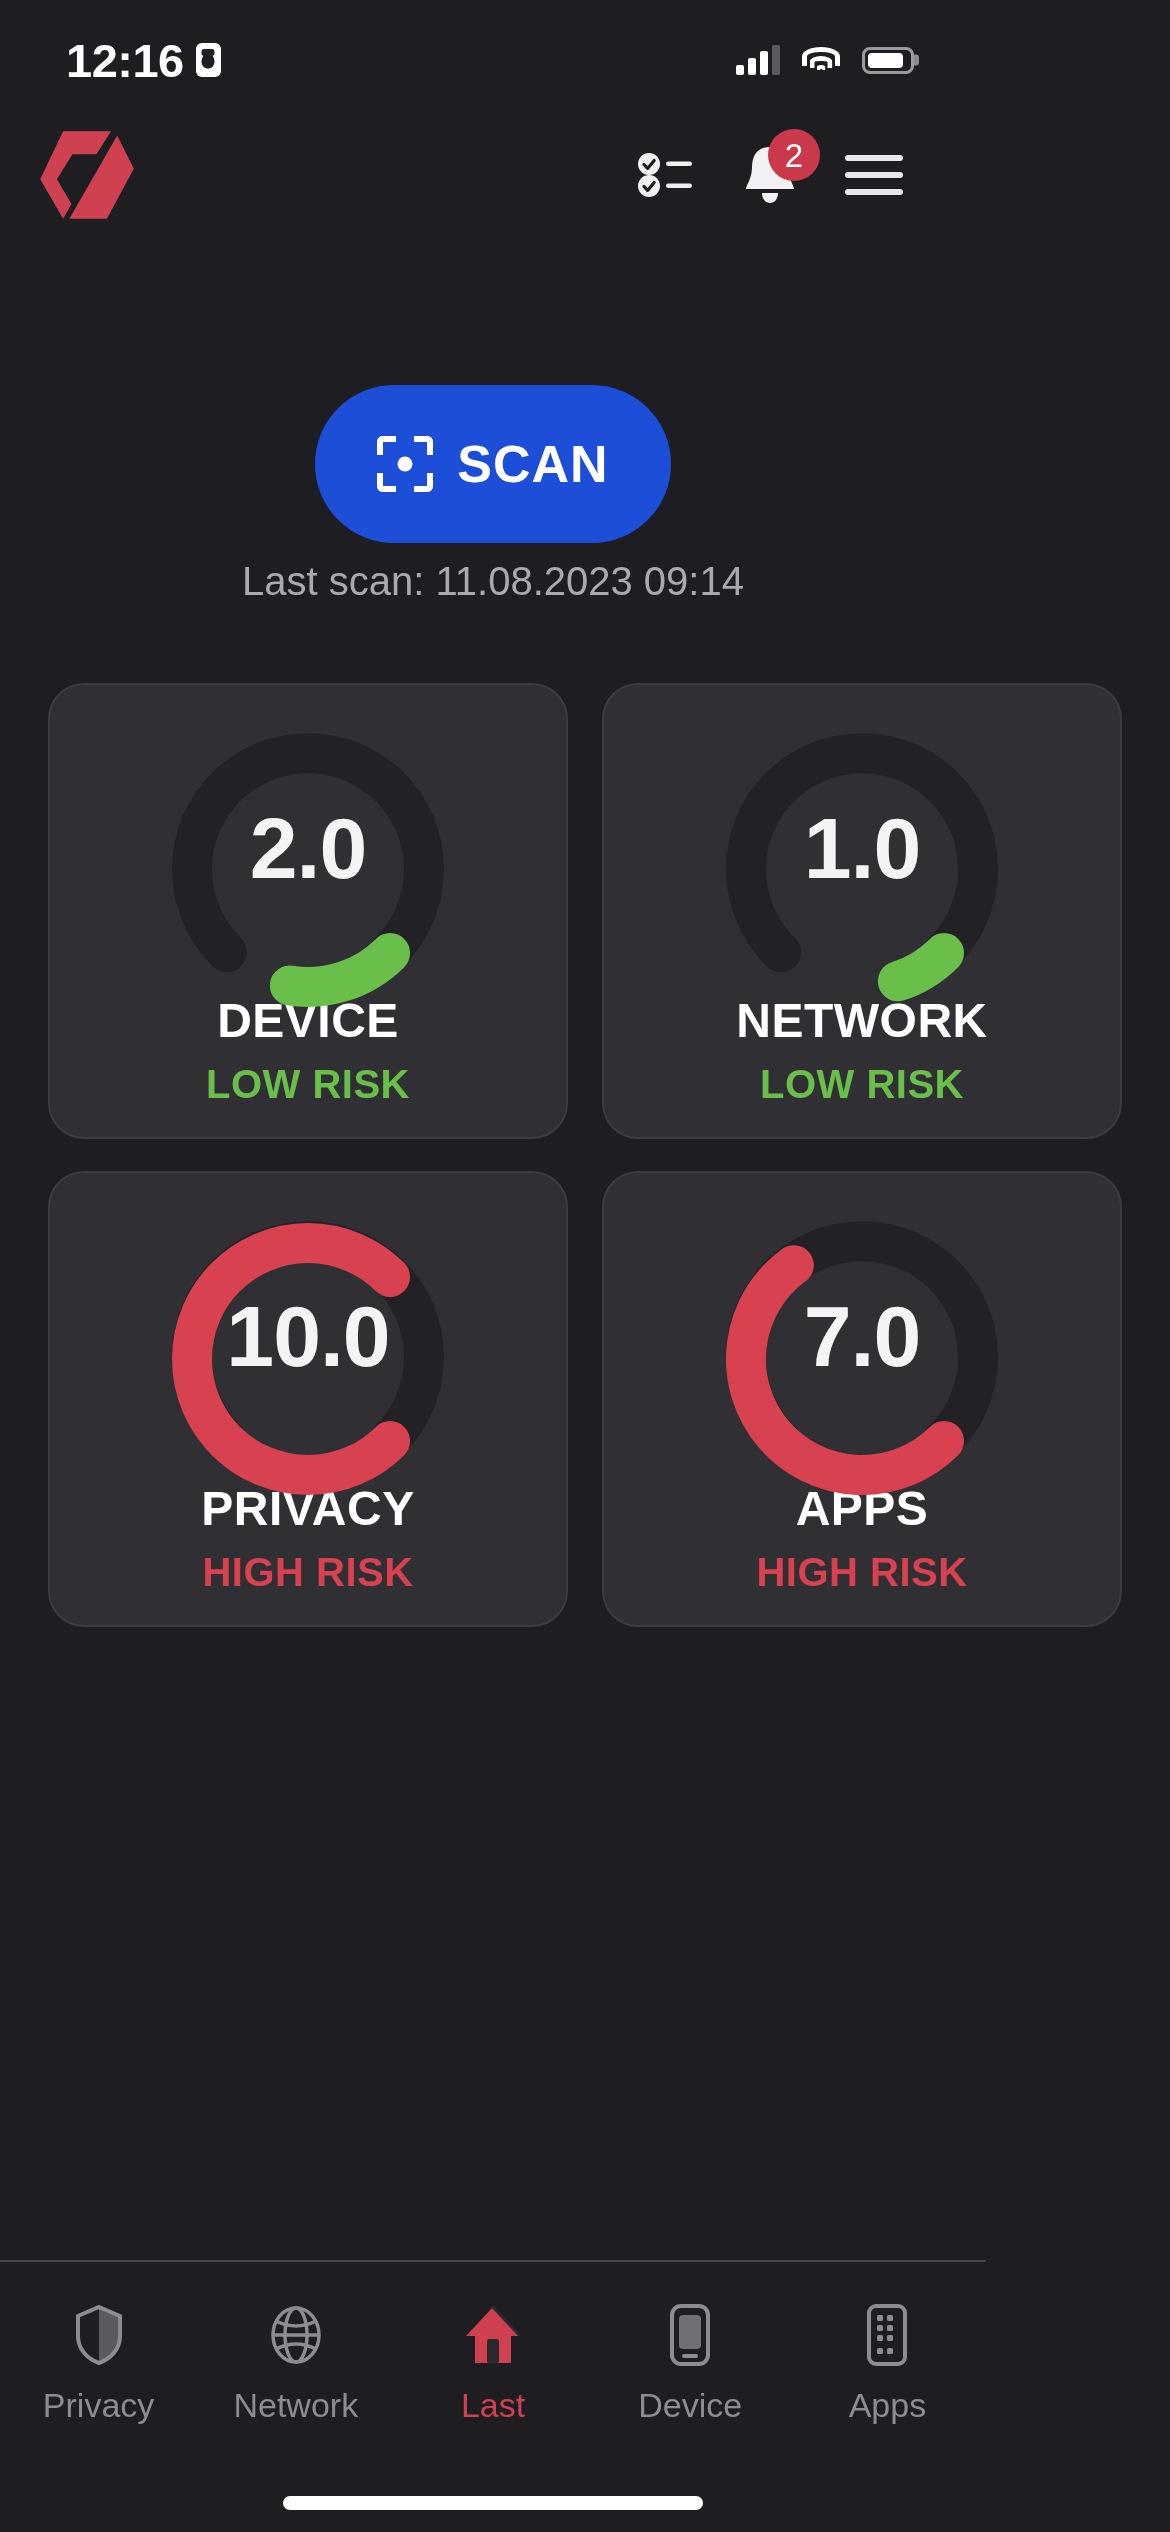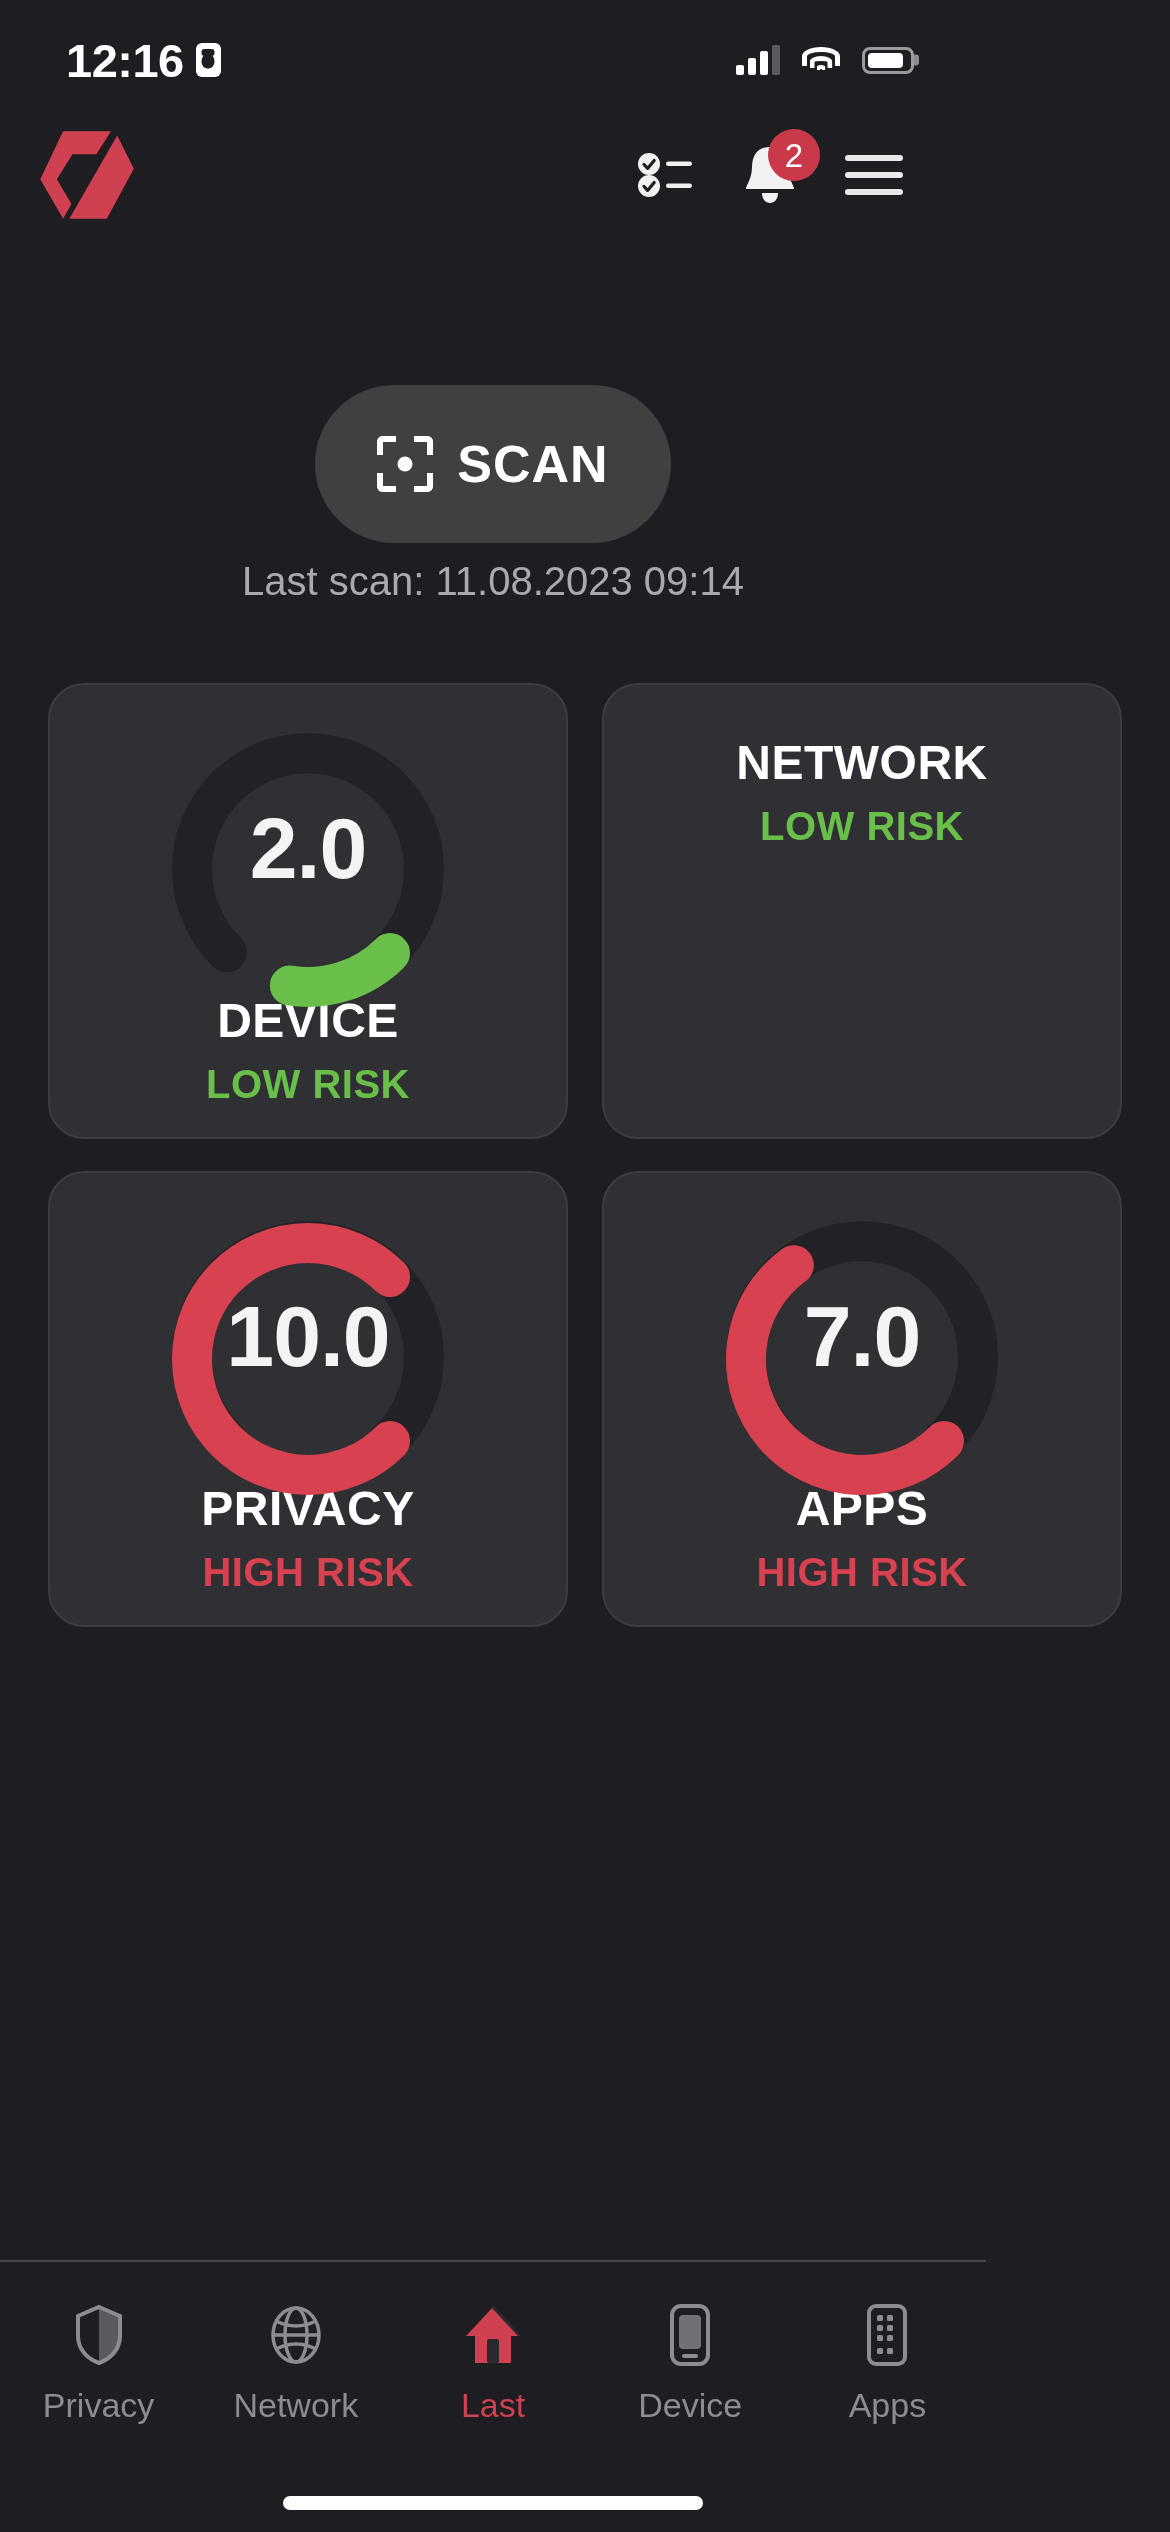--- a/index.html
+++ b/index.html
@@ -63,21 +63,21 @@
     font-size:33px; font-weight:400; line-height:1;
   }
   .burger { width:58px; height:40px; display:flex; flex-direction:column; justify-content:space-between; }
   .burger i { display:block; height:6px; border-radius:3px; background:#e9e9ec; }
 
   
   .scan-wrap { position:absolute; top:385px; left:0; width:100%; text-align:center; }
   .scan-btn {
     display:inline-flex; align-items:center; justify-content:center; gap:24px;
     height:158px; padding:0 62px; border:none; border-radius:79px;
-    background:#404040; color:#fff; cursor:pointer;
+    background:#1d4ed8; color:#fff; cursor:pointer;
   }
   .scan-icon { width:56px; height:56px; position:relative; flex:none; }
   .scan-icon span { position:absolute; width:19px; height:19px; border:6px solid #fff; }
   .scan-icon .c1{ top:0; left:0; border-right:none; border-bottom:none; border-radius:6px 0 0 0; }
   .scan-icon .c2{ top:0; right:0; border-left:none; border-bottom:none; border-radius:0 6px 0 0; }
   .scan-icon .c3{ bottom:0; left:0; border-right:none; border-top:none; border-radius:0 0 0 6px; }
   .scan-icon .c4{ bottom:0; right:0; border-left:none; border-top:none; border-radius:0 0 6px 0; }
   .scan-icon .dot{ top:50%; left:50%; transform:translate(-50%,-50%);
     width:15px; height:15px; border:none; border-radius:50%; background:#fff; }
   .scan-label { font-size:52px; font-weight:700; letter-spacing:1px; }
@@ -212,20 +212,27 @@
           <path d="M 68.9 231.1 A 116 116 0 1 1 231.1 231.1" fill="none" stroke="#222226" stroke-width="40" stroke-linecap="round"></path>
           <path id="arc-0" fill="none" stroke-width="40" stroke-linecap="round" d="M 232.02 232.02 A 116 116 0 0 1 131.85 264.57" stroke="#6ABF4B"></path>
         </svg>
         <div class="gauge-val">2.0</div>
       </div>
       <div class="card-title">DEVICE</div>
       <div class="card-risk" style="color: rgb(106, 191, 75);">LOW RISK</div>
     </div>
 
     <div class="card">
+      <div class="gauge">
+        <svg viewBox="0 0 300 300">
+          <path d="M 68.9 231.1 A 116 116 0 1 1 231.1 231.1" fill="none" stroke="#222226" stroke-width="40" stroke-linecap="round"></path>
+          <path id="arc-1" fill="none" stroke-width="40" stroke-linecap="round" d="M 232.02 232.02 A 116 116 0 0 1 185.85 260.32" stroke="#6ABF4B"></path>
+        </svg>
+        <div class="gauge-val">1.0</div>
+      </div>
       <div class="card-title">NETWORK</div>
       <div class="card-risk" style="color: rgb(106, 191, 75);">LOW RISK</div>
     </div>
 
     <div class="card">
       <div class="gauge">
         <svg viewBox="0 0 300 300">
           <path d="M 68.9 231.1 A 116 116 0 1 1 231.1 231.1" fill="none" stroke="#222226" stroke-width="40" stroke-linecap="round"></path>
           <path id="arc-2" fill="none" stroke-width="40" stroke-linecap="round" d="M 232.02 232.02 A 116 116 0 1 1 232.01 67.96" stroke="#d8414f"></path>
         </svg>

